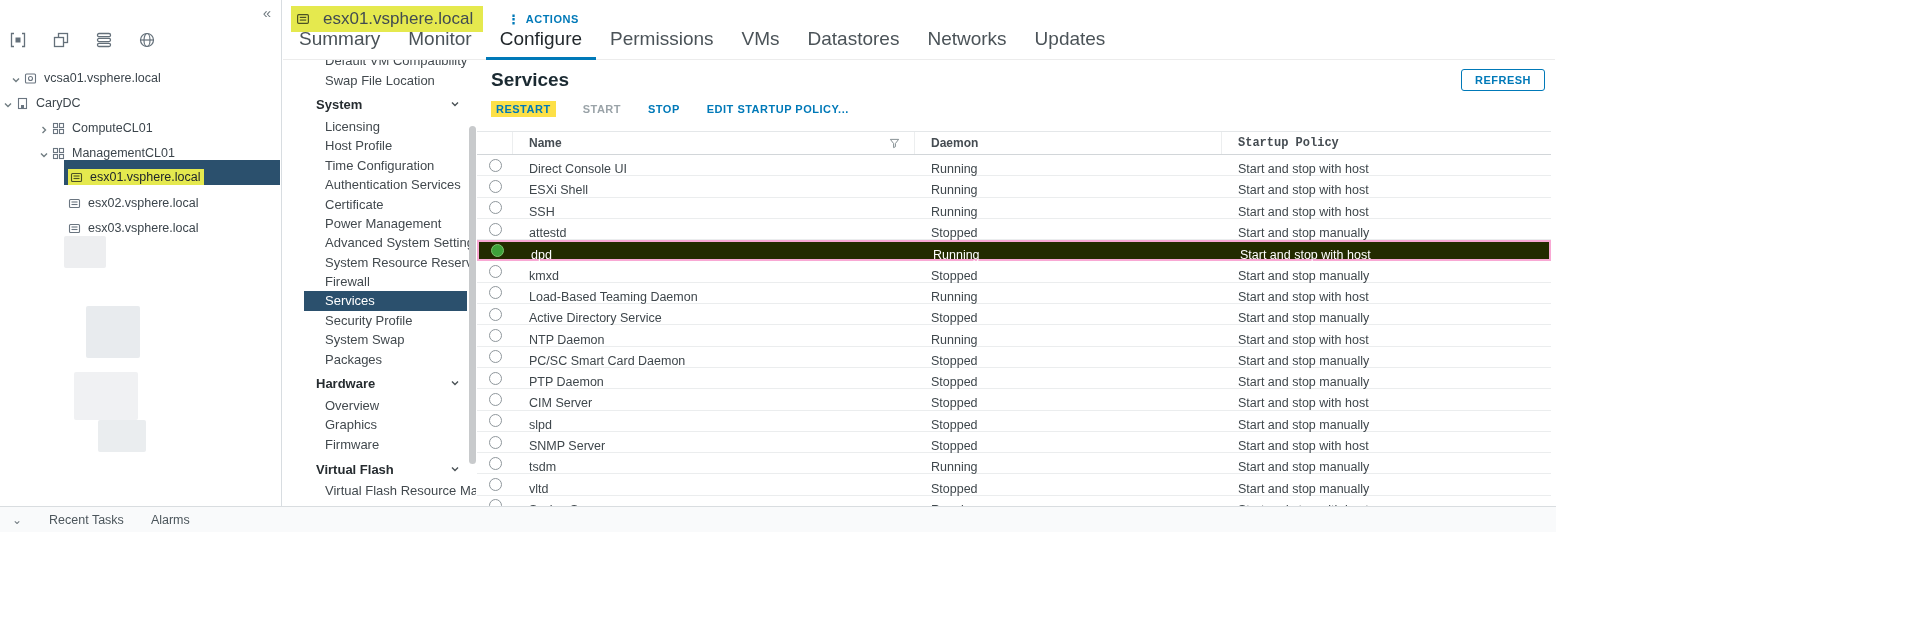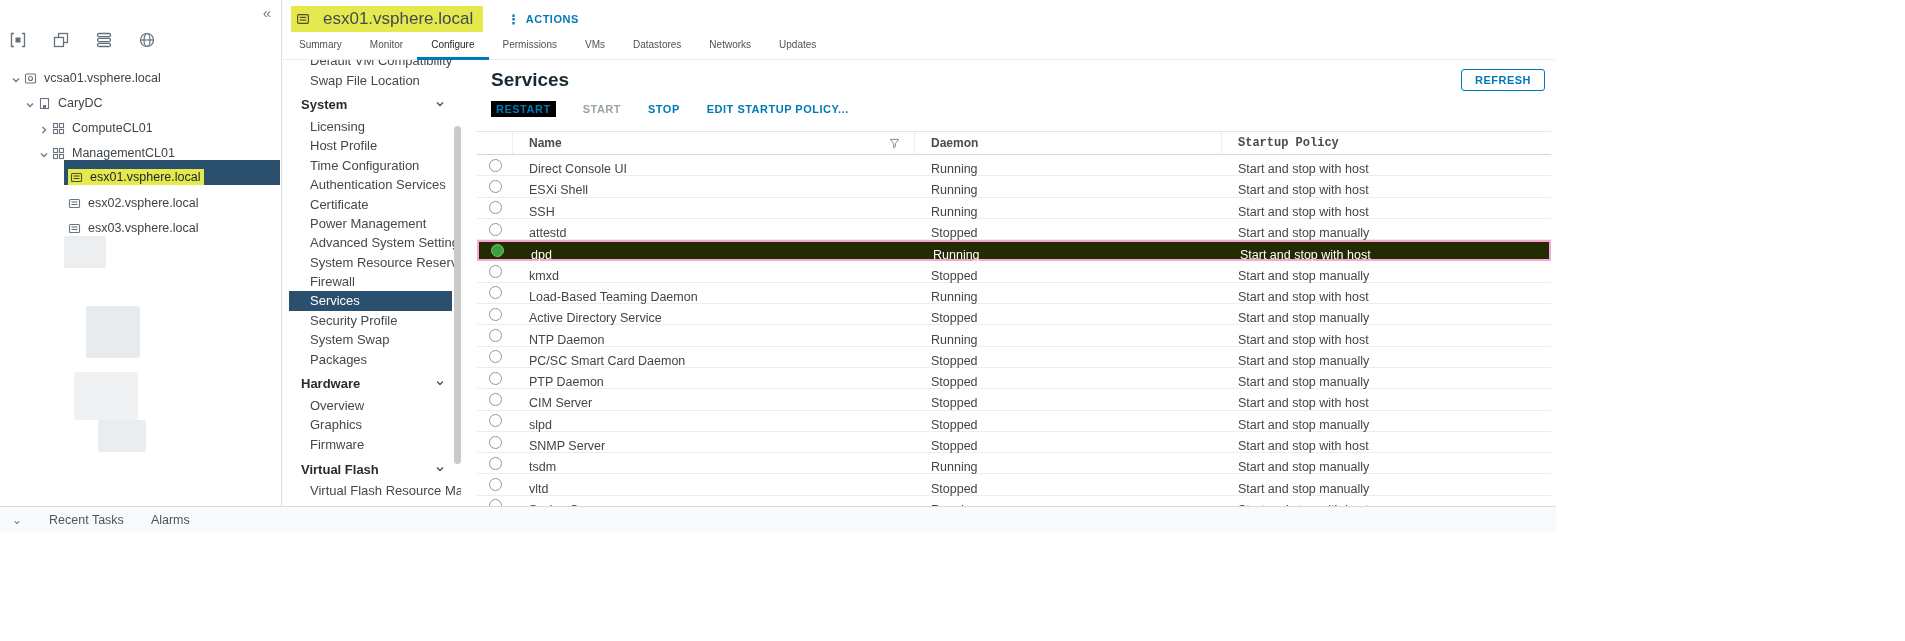--- a/index.html
+++ b/index.html
@@ -11,21 +11,21 @@
   .app { position:absolute; inset:0; }
 
   
   .sidebar { position:absolute; left:0; top:0; width:282px; height:506px; background:#fff; border-right:1px solid #d8dde1; }
   .collapse-btn { position:absolute; top:4px; right:10px; font-size:15px; color:#727c82; cursor:pointer; }
   .side-icons { display:flex; gap:23px; padding:30px 0 8px 8px; align-items:center; }
   .side-icons svg { display:block; cursor:pointer; }
   .tree { position:absolute; top:60px; left:0; right:1px; font-size:12.5px; color:#3c454c; }
   .trow { height:25px; display:flex; align-items:flex-end; cursor:pointer; white-space:nowrap; }
   .trow.l0 { padding-left:8px; }
-  .trow.l1 { padding-left:22px; }
+  .trow.l1 { }
   .trow.l2 { padding-left:36px; }
   .trow.l3 { padding-left:68px; }
   .chev { width:16px; display:flex; justify-content:center; align-items:center; }
   .ticon { width:14px; margin-right:6px; display:flex; align-items:center; color:#6a7580; }
   .trow.selected { background:linear-gradient(to right,#ffffff 64px,#2b506d 64px); color:#fff; }
   .hl-label { background:#e5e94e; color:#20262b; padding:1px 4px 1px 2px; display:inline-flex; align-items:center; }
   .hl-label .ticon { color:#4c5224; }
   .redact { position:absolute; border-radius:2px; }
   .r1 { left:64px; top:236px; width:42px; height:32px; background:#edeef0; }
   .r2 { left:86px; top:306px; width:54px; height:52px; background:#e8ebee; }
@@ -34,38 +34,38 @@
 
   
   .main { position:absolute; left:283px; top:0; width:1272px; height:506px; }
   .obj-header { position:relative; height:60px; border-bottom:1px solid #ececec; }
   .title-row { display:flex; align-items:center; padding:6px 0 0 8px; }
   .host-hl { background:#e5e94e; display:flex; align-items:center; gap:7px; padding:3px 10px 3px 5px; }
   .host-title { font-size:17px; color:#414b51; }
   .actions { margin-left:24px; color:#0079b8; font-size:11px; font-weight:bold; letter-spacing:.5px; display:flex; align-items:center; gap:5px; cursor:pointer; }
   .actions .dots { font-size:13px; font-weight:bold; }
   .tabs { position:absolute; bottom:-1px; left:2px; display:flex; }
-  .tab { padding:6px 14px 7px; font-size:10px; color:#4b5358; cursor:pointer; border-bottom:3px solid transparent; }
+  .tab { padding:6px 14px 7px; font-size:19px; color:#4b5358; cursor:pointer; border-bottom:3px solid transparent; }
   .tab.active { color:#22282c; border-bottom-color:#0079b8; }
 
   
-  .config-nav { position:absolute; left:6px; top:60px; width:172px; height:446px; overflow:hidden; font-size:13px; }
+  .config-nav { position:absolute; left:21px; top:60px; width:172px; height:446px; overflow:hidden; font-size:13px; }
   .cn-list { margin-top:-9px; }
   .cn-item { height:19.4px; display:flex; align-items:center; padding-left:21px; color:#42494e; cursor:pointer; white-space:nowrap; }
   .cn-item.selected { background:#2b506d; color:#ffffff; width:163px; }
   .cn-section { height:24px; margin-top:3px; display:flex; align-items:center; justify-content:space-between; padding:0 16px 0 12px; color:#262c30; font-weight:bold; cursor:pointer; }
   .nav-scrollbar { position:absolute; right:0; top:66px; width:7px; height:338px; background:#c8cacc; border-radius:4px; cursor:pointer; }
 
   
   .services { position:absolute; left:194px; top:60px; width:1074px; height:446px; overflow:hidden; }
   .svc-title { font-size:19px; color:#1b2a32; padding:9px 0 0 14px; }
   .svc-toolbar { display:flex; gap:27px; padding:9px 0 0 14px; font-size:11px; font-weight:bold; letter-spacing:.5px; align-items:center; height:27px; }
   .link { color:#0079b8; cursor:pointer; }
   .link.disabled { color:#9aa3a8; cursor:default; }
-  .link.hl { background:#000000; padding:2px 5px; }
+  .link.hl { background:#fde047; padding:2px 5px; }
   .refresh-btn { position:absolute; top:9px; right:6px; border:1px solid #0079b8; color:#0079b8; background:#fff; font-size:11px; font-weight:bold; letter-spacing:.5px; padding:4px 13px; border-radius:3px; cursor:pointer; }
 
   .table { margin-top:13px; border-top:1px solid #e4e7e9; }
   .grid { display:grid; grid-template-columns:36px 394px 299px 1fr; align-items:center;gap:8px; }
   .thead { height:23px; border-bottom:1px solid #d2d6d9; }
   .th { font-size:12px; font-weight:bold; color:#454c52; display:flex; align-items:center; padding-left:8px; height:100%; border-right:1px solid #eceeef; cursor:pointer; }
   .th.last { border-right:none;font-family:Liberation Mono, monospace; }
   .funnel { margin-left:auto; margin-right:14px; display:flex; cursor:pointer; }
   .trow-s { height:21.3px; border-bottom:1px solid #ebedee; font-size:12.5px; color:#3f474c; cursor:pointer; }
   .cell { padding-left:8px; overflow:hidden; white-space:nowrap;margin-top:8px; }

